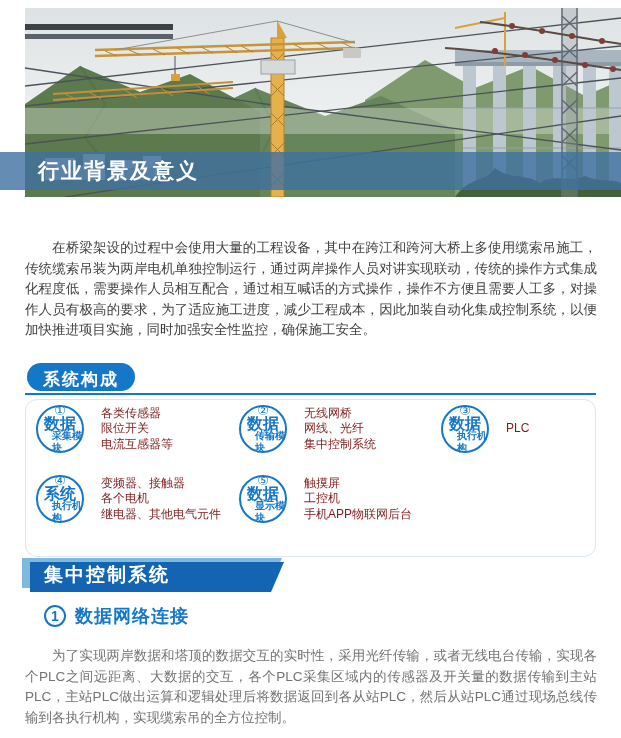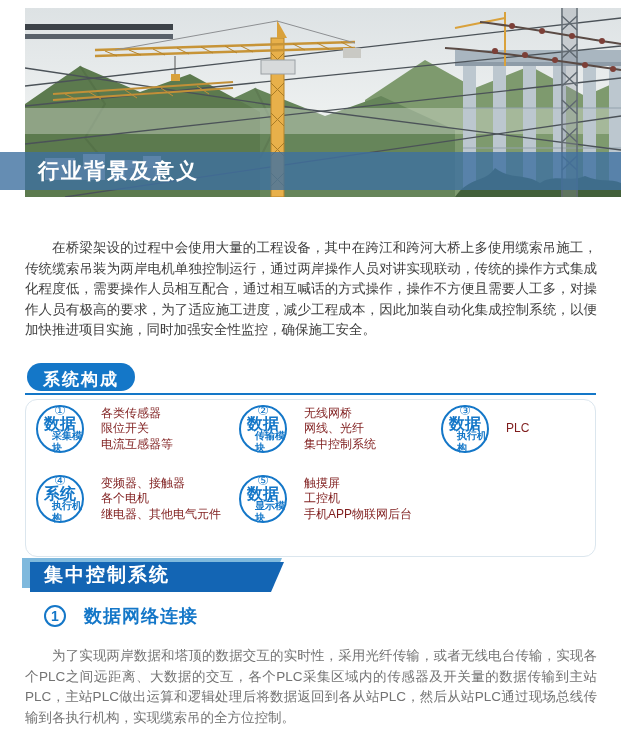--- a/index.html
+++ b/index.html
@@ -52,21 +52,21 @@
     clip-path:polygon(0 0, 100% 0, calc(100% - 13px) 100%, 0 100%);
     color:#fff; font-size:19px; font-weight:bold; letter-spacing:2px;
     display:flex; align-items:flex-start; padding-left:14px; z-index:2;
   }
   .subsection { position:absolute; left:44px; top:604px; display:flex; align-items:center; }
   .sub-num {
     width:22px; height:22px; border:2px solid #1477c8; border-radius:50%;
     color:#1477c8; font-weight:bold; font-size:14px;
     display:inline-flex; align-items:center; justify-content:center;
   }
-  .sub-title { margin-left:18px; color:#1477c8; font-size:18px; font-weight:bold; letter-spacing:1px; }
+  .sub-title { margin-left:9px; color:#1477c8; font-size:18px; font-weight:bold; letter-spacing:1px; }
   .network-text { position:absolute; left:25px; top:646px; width:572px; color:#737373; }
   .network-text p { font-size:13.5px; line-height:20.6px; text-align:justify; text-indent:2em; }
 </style>
 </head>
 <body>
 
 <div class="page">
 
   <div class="photo-wrap">
     <svg width="596" height="189" viewBox="0 0 596 189" preserveAspectRatio="none">

